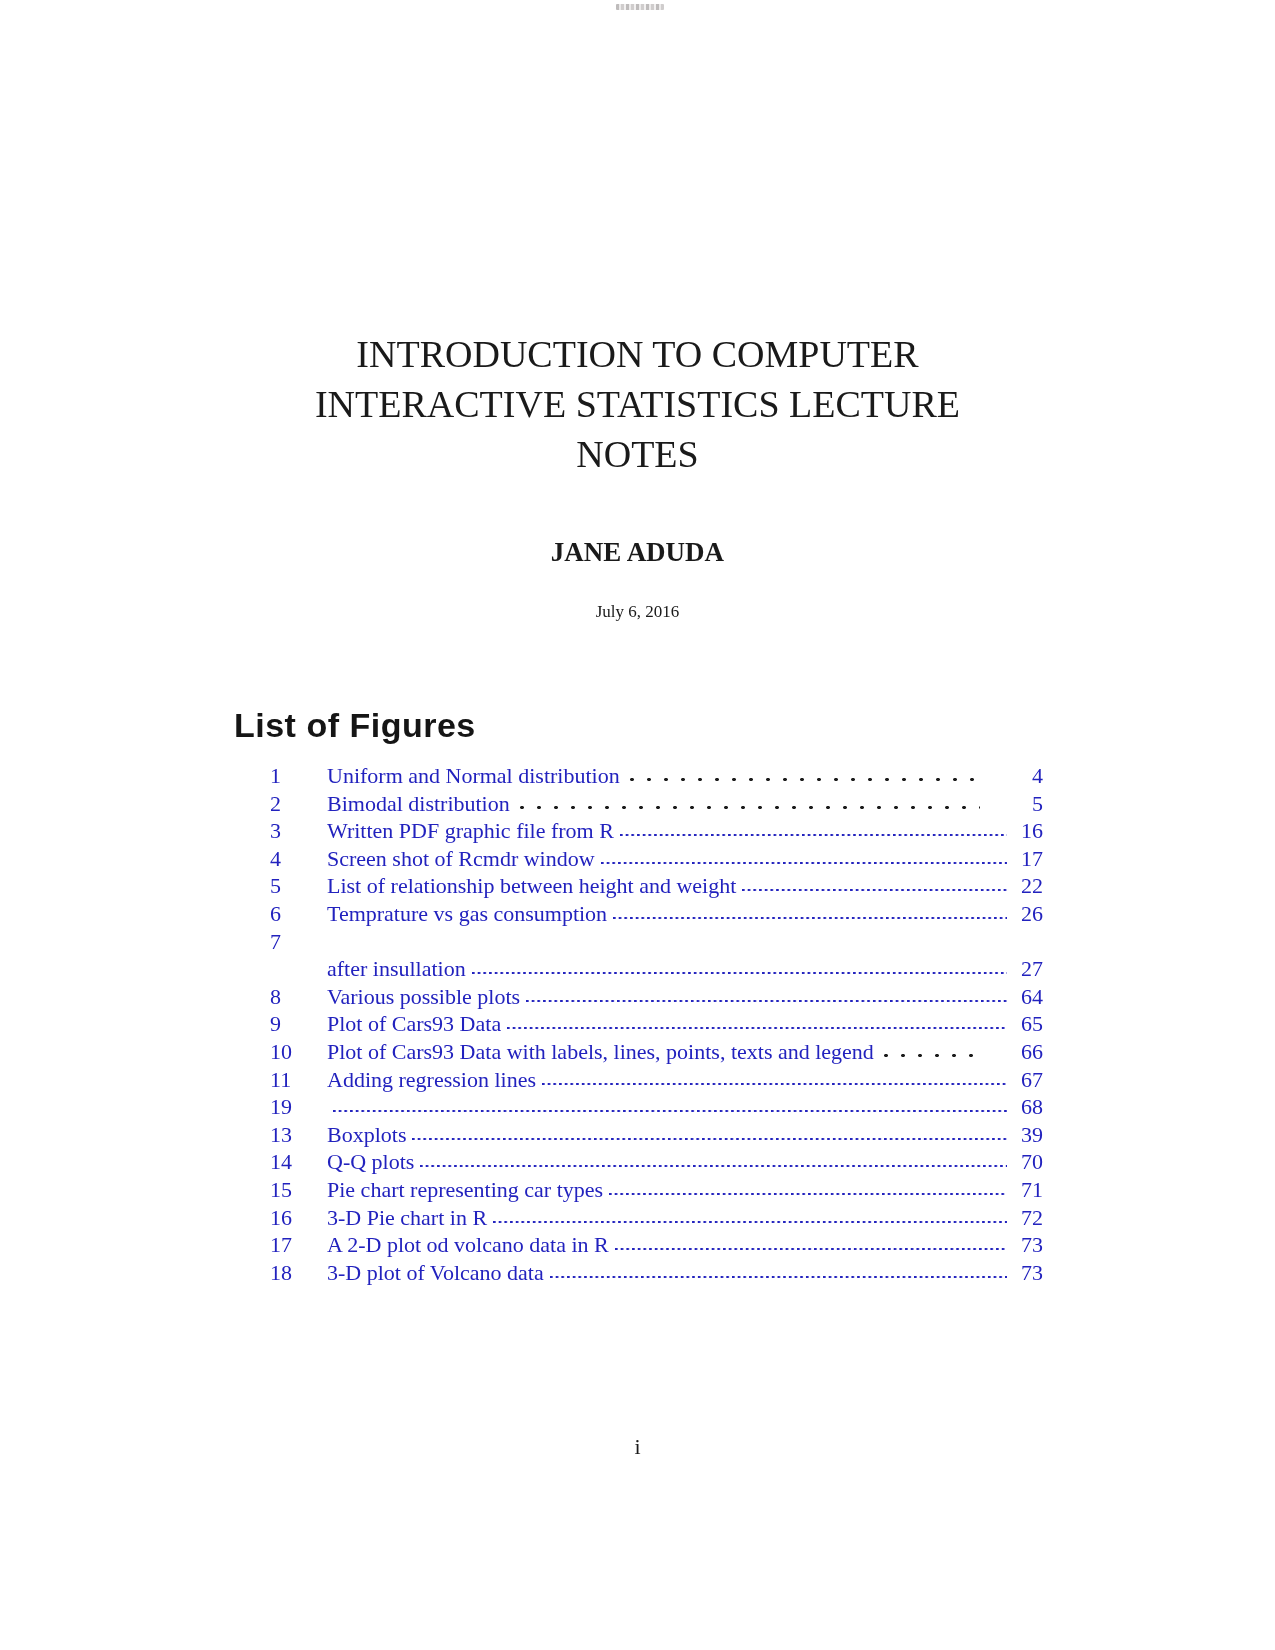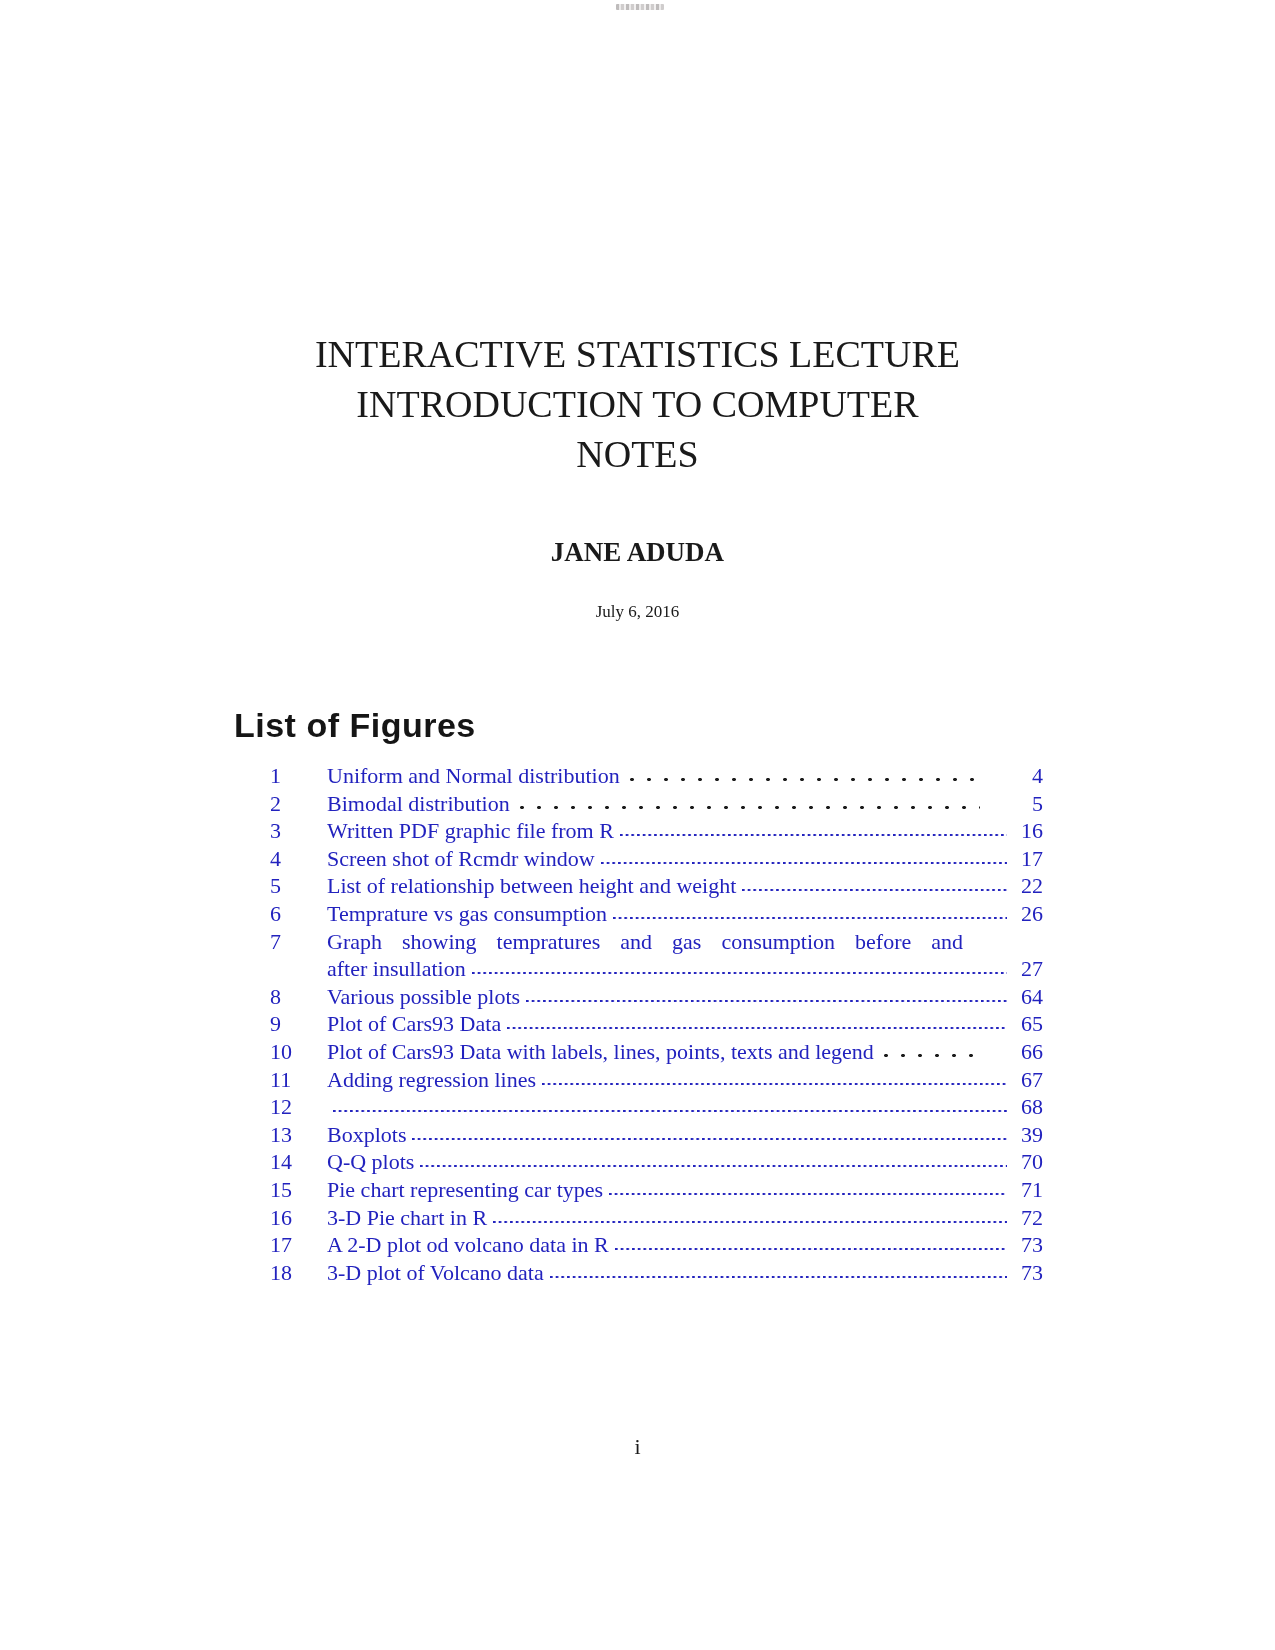--- a/index.html
+++ b/index.html
@@ -55,22 +55,22 @@
     font-size:22px;color:var(--ink,#1a1a1a);
   }
 </style>
 </head>
 <body style="--blue: #2222be; --ink: #1a1a1a; --dot: #1c1c1c;">
 
 <div class="page">
   <div class="header-mark"></div>
 
   <div class="title">
+    <div>INTRODUCTION TO COMPUTER</div>
     <div>INTERACTIVE STATISTICS LECTURE</div>
-    <div>INTRODUCTION TO COMPUTER</div>
     <div>NOTES</div>
   </div>
 
   <div class="author">JANE ADUDA</div>
   <div class="date">July 6, 2016</div>
 
   <div class="lof-heading">List of Figures</div>
 
   <div class="lof">
       <div class="lof-row">
@@ -104,21 +104,20 @@
         <span class="lof-pg">22</span>
       </div>
       <div class="lof-row">
         <span class="lof-num">6</span>
         <span class="lof-text">Temprature vs gas consumption</span>
         <div class="leader dense"></div>
         <span class="lof-pg">26</span>
       </div>
       <div class="lof-row">
         <span class="lof-num">7</span>
-        <div class="lof-just">Graph showing tempratures and gas consumption before and</div>
       </div>
       <div class="lof-row">
         <span class="lof-num"></span>
         <span class="lof-text">after insullation</span>
         <div class="leader dense"></div>
         <span class="lof-pg">27</span>
       </div>
       <div class="lof-row">
         <span class="lof-num">8</span>
         <span class="lof-text">Various possible plots</span>
@@ -137,21 +136,21 @@
         <div class="leader spaced"></div>
         <span class="lof-pg">66</span>
       </div>
       <div class="lof-row">
         <span class="lof-num">11</span>
         <span class="lof-text">Adding regression lines</span>
         <div class="leader dense"></div>
         <span class="lof-pg">67</span>
       </div>
       <div class="lof-row">
-        <span class="lof-num">12</span>
+        <span class="lof-num">19</span>
         <div class="leader dense"></div>
         <span class="lof-pg">68</span>
       </div>
       <div class="lof-row">
         <span class="lof-num">13</span>
         <span class="lof-text">Boxplots</span>
         <div class="leader dense"></div>
         <span class="lof-pg">39</span>
       </div>
       <div class="lof-row">

